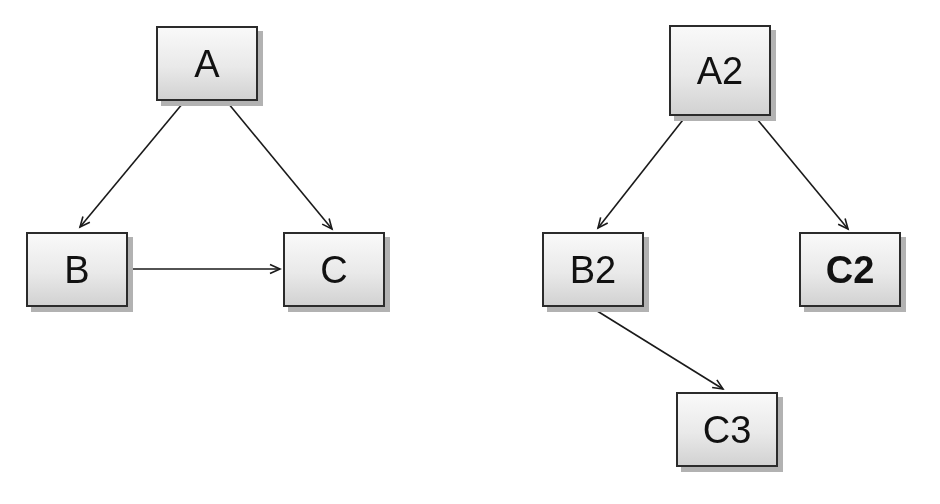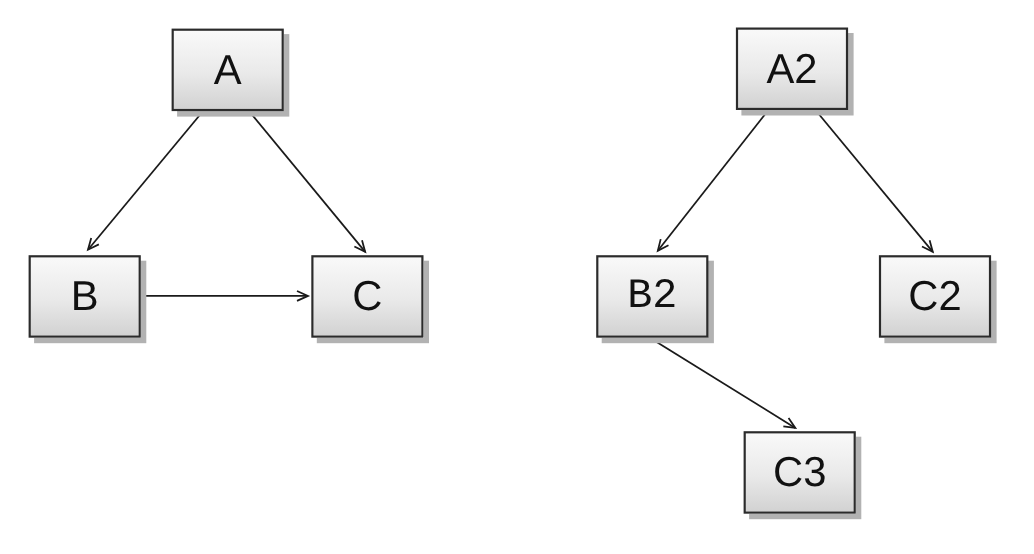--- a/index.html
+++ b/index.html
@@ -67,26 +67,26 @@
   <div id="nodes">
       <div class="node" style="left: 156px; top: 26px; width: 102px; height: 75px;">
         <span>A</span>
       </div>
       <div class="node" style="left: 26px; top: 232px; width: 102px; height: 75px;">
         <span>B</span>
       </div>
       <div class="node" style="left: 283px; top: 232px; width: 102px; height: 75px;">
         <span>C</span>
       </div>
-      <div class="node" style="left: 669px; top: 25px; width: 102px; height: 75px;">
+      <div class="node" style="left: 669px; top: 25px; width: 102px; height: 91px;">
         <span>A2</span>
       </div>
-      <div class="node" style="left: 542px; top: 232px; width: 102px; height: 75px; font-family: Liberation Mono, monospace;">
+      <div class="node" style="left: 542px; top: 232px; width: 102px; height: 75px;">
         <span>B2</span>
       </div>
-      <div class="node" style="left: 799px; top: 232px; width: 102px; height: 75px;">
+      <div class="node" style="left: 799px; top: 232px; width: 102px; height: 75px; font-weight: bold;">
         <span>C2</span>
       </div>
       <div class="node" style="left: 676px; top: 392px; width: 102px; height: 75px; text-align: right;">
         <span>C3</span>
       </div>
     </div>
 </div>
 
 </body></html>

